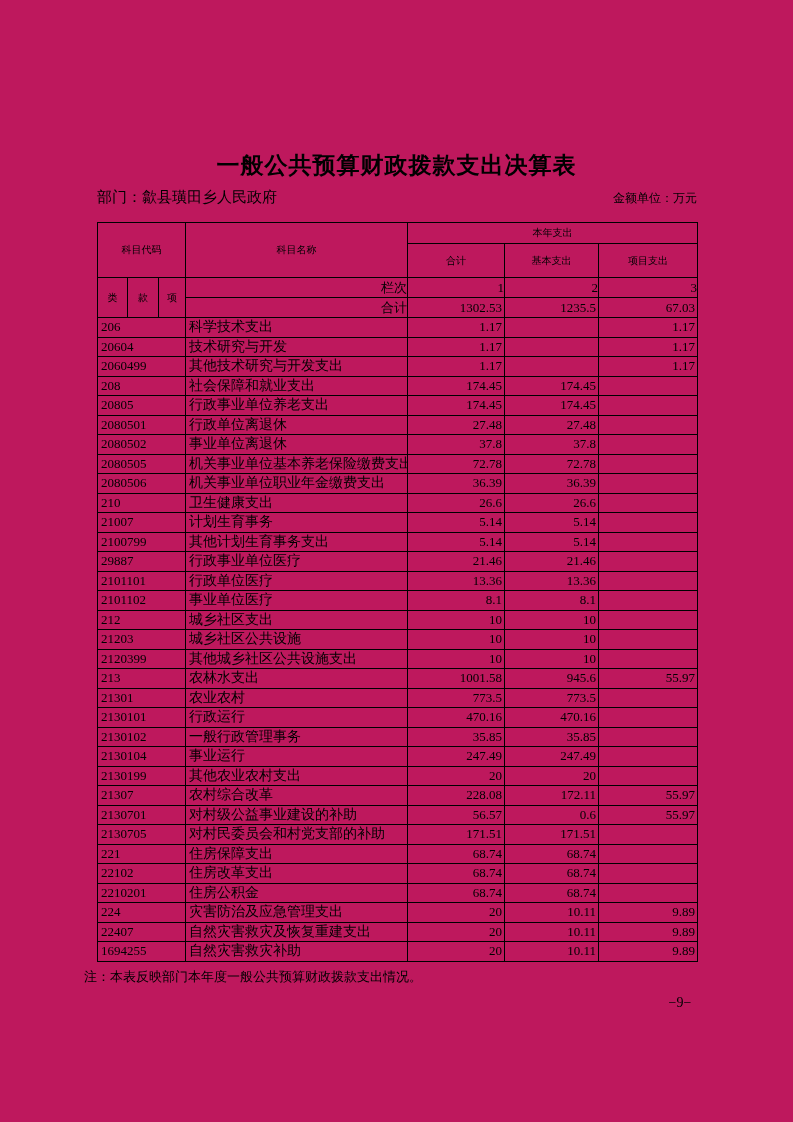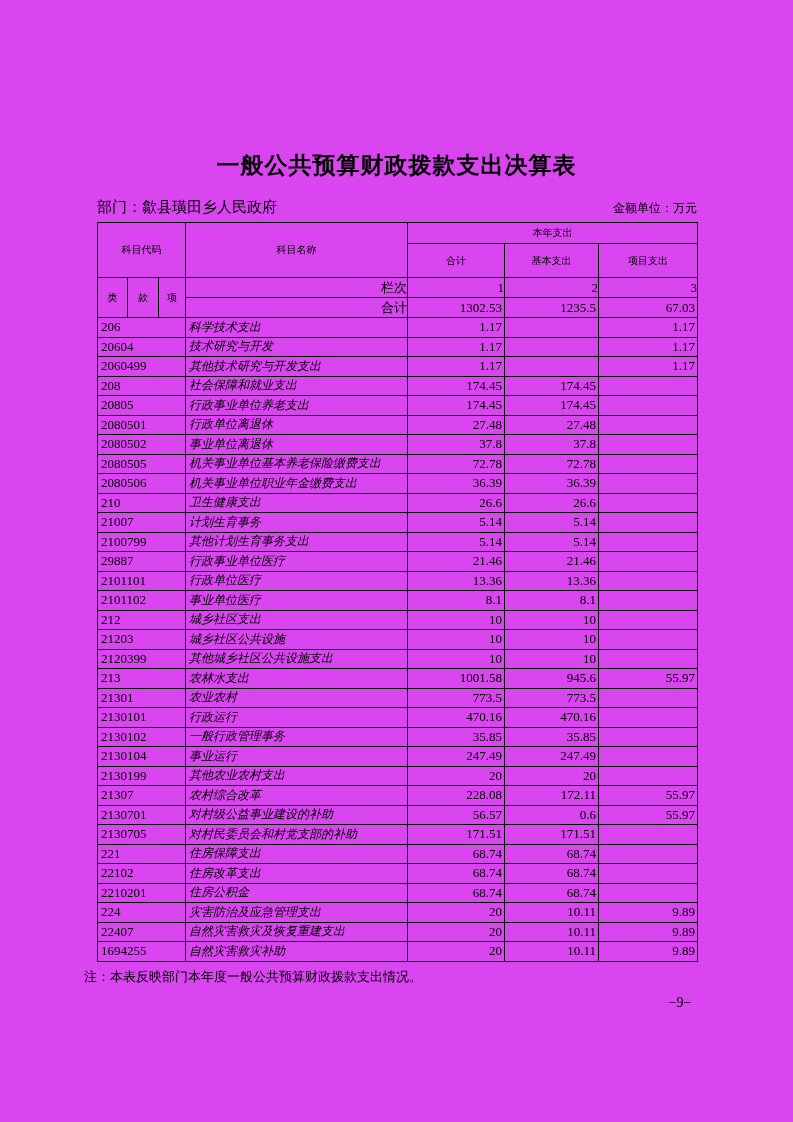--- a/index.html
+++ b/index.html
@@ -3,39 +3,39 @@
 <meta charset="utf-8">
 <style>
   * { margin: 0; padding: 0; box-sizing: border-box; }
   html, body { width: 793px; height: 1122px; }
   body {
     background: #ffffff;
     color: #000000;
     font-family: "Liberation Serif", "DejaVu Serif", serif;
     position: relative;
   }
-  .page { position: absolute; inset: 0; background: #d946ef; }
+  .page { position: absolute; inset: 0; background: #be185d; }
 
   .doc-title {
     position: absolute;
     top: 150px; left: 0; width: 793px;
     text-align: center;
     font-size: 23px;
     font-weight: bold;
     letter-spacing: 1px;
   }
   .meta-sheet {
     position: absolute;
     top: 184px; left: 97px; width: 600px;
     text-align: right;
     font-size: 12px;
   }
   .meta-line {
     position: absolute;
-    top: 198px; left: 97px; width: 600px;
+    top: 188px; left: 97px; width: 600px;
     display: flex;
     justify-content: space-between;
     align-items: flex-end;
   }
   .dept { font-size: 15px; }
   .unit { font-size: 12px; }
 
   table.budget {
     position: absolute;
     top: 222px; left: 97px;
@@ -53,21 +53,21 @@
   table.budget { border: 1.5px solid #000; }
 
   .hdr { text-align: center; font-size: 10px; }
   tr.hr1 { height: 21px; }
   tr.hr2 { height: 34px; }
   tr.hr3 { height: 20px; }
   tr.hr4 { height: 20px; }
   tr.data-row { height: 19.5px; }
 
   td.code { text-align: left; padding-left: 3px; font-size: 13px; margin-top: 40px; }
-  td.name { text-align: left; padding-left: 3px; font-size: 12px; font-style: italic; }
+  td.name { text-align: left; padding-left: 3px; font-size: 14px; }
   td.num  { text-align: right; padding-right: 2px; font-size: 13px; }
   td.ctr  { text-align: right; font-size: 13px; }
 
   .foot-note {
     position: absolute;
     top: 968px; left: 84px;
     font-size: 13px;
   }
   .page-number {
     position: absolute;

